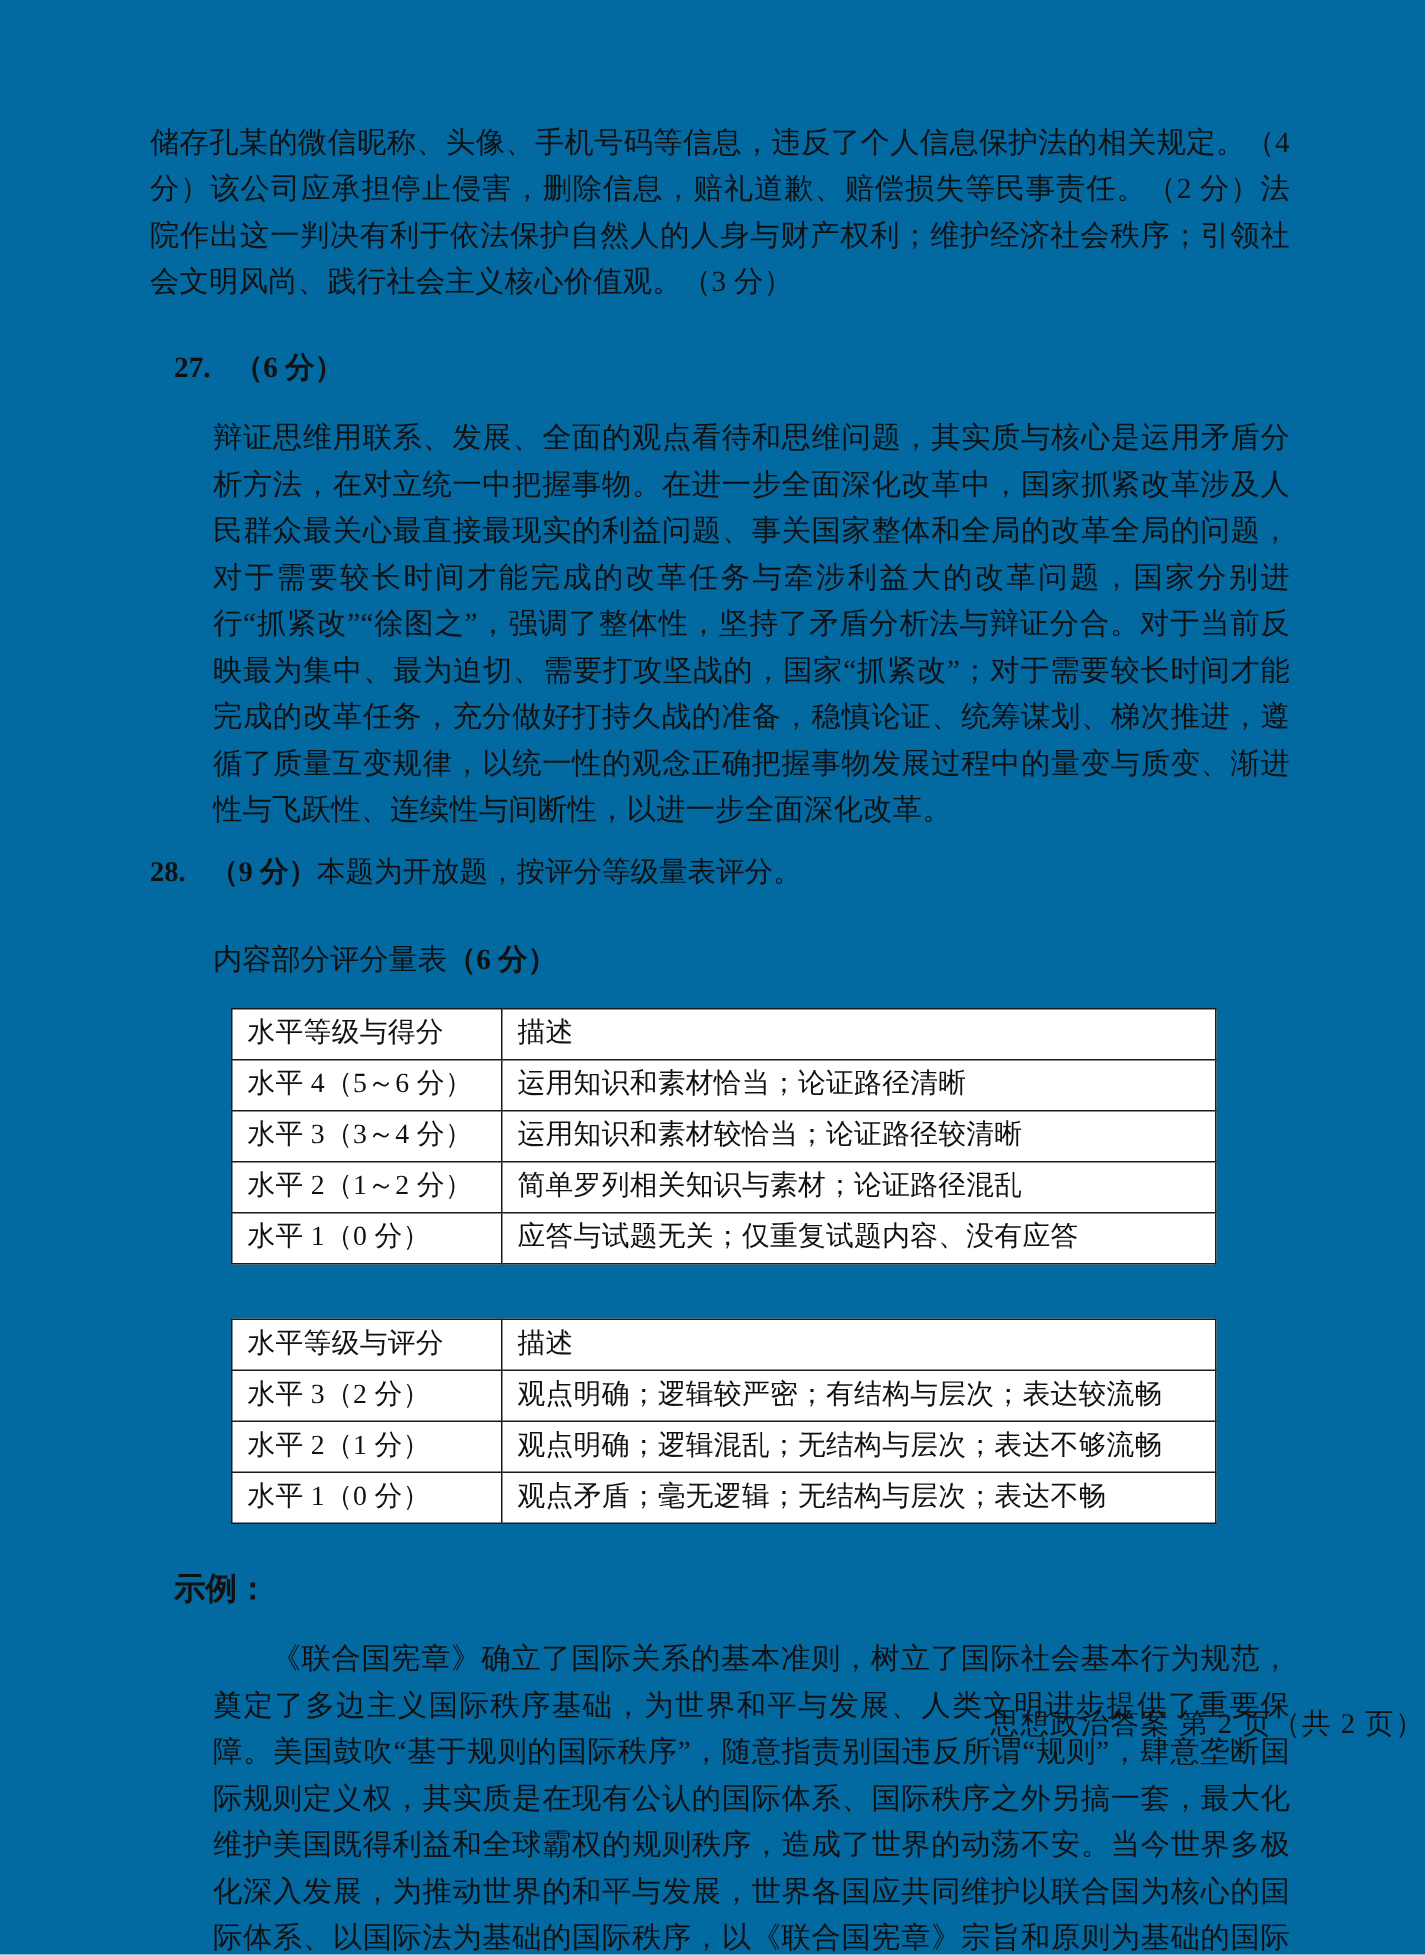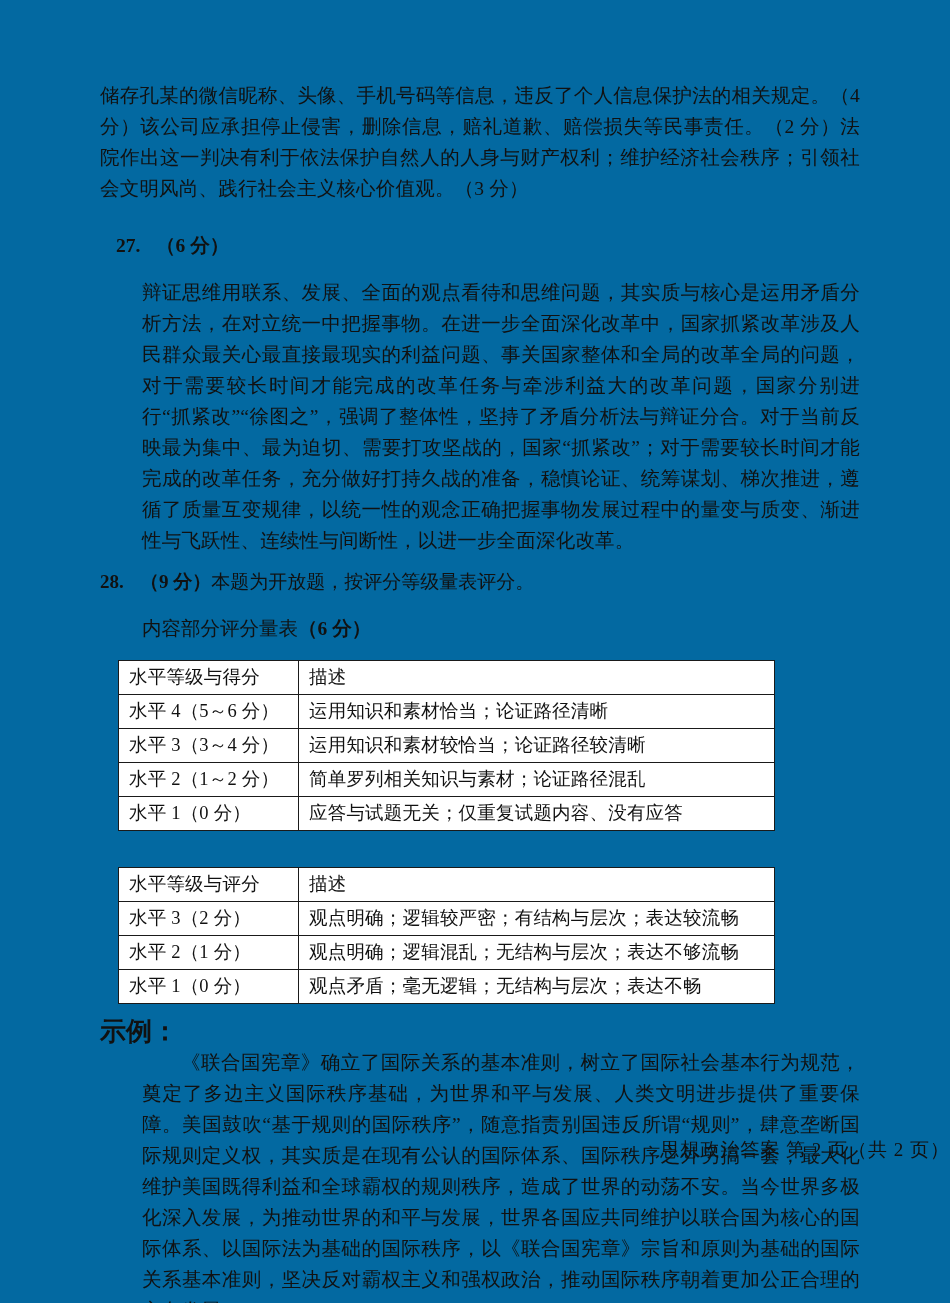--- a/index.html
+++ b/index.html
@@ -64,37 +64,37 @@
   .q28-head .qnum {
     display: inline-block;
     width: 40px;
     font-weight: bold;
   }
   .q28-head .score { font-weight: bold; }
 
   .subtitle {
     font-size: 19.5px;
     line-height: 31px;
-    margin: 4px 0 0 42px;
+    margin: 16px 0 0 42px;
   }
   .subtitle .score { font-weight: bold; }
 
   .label-bold {
-    font-size: 26px;
-    line-height: 31px;
-    font-weight: bold;
-    margin: 0;
+    font-size: 21px;
+    line-height: 31px;
+    font-weight: bold;
+    margin: 16px;
   }
 
   
   table.rubric {
     border-collapse: collapse;
     table-layout: fixed;
     width: 614px;
-    margin-left: 18px;
+    margin-left: 54px;
     background: #ffffff;
   }
   table.rubric td {
     border: 1.6px solid #1a1a1a;
     font-size: 18.5px;
     line-height: 22px;
     padding: 5px 10px 6px 10px;
     vertical-align: middle;
     white-space: nowrap;
     letter-spacing: 0.2px;

